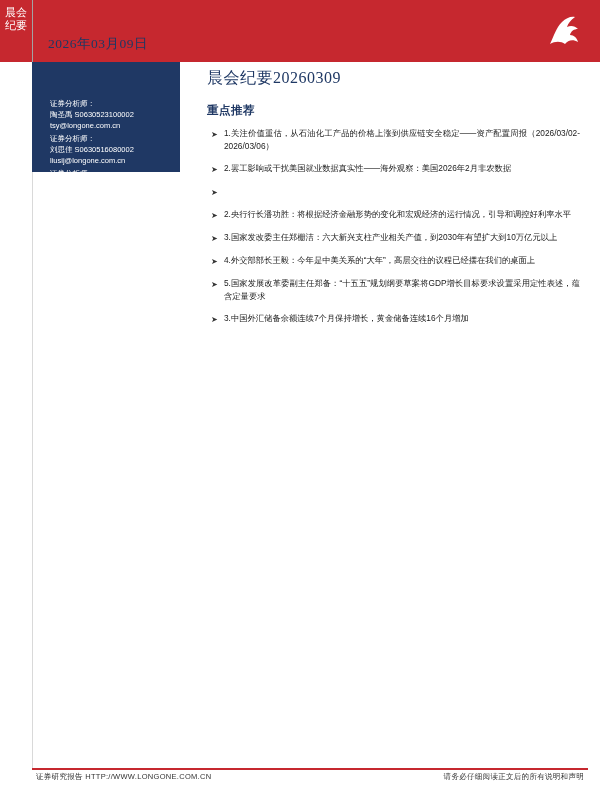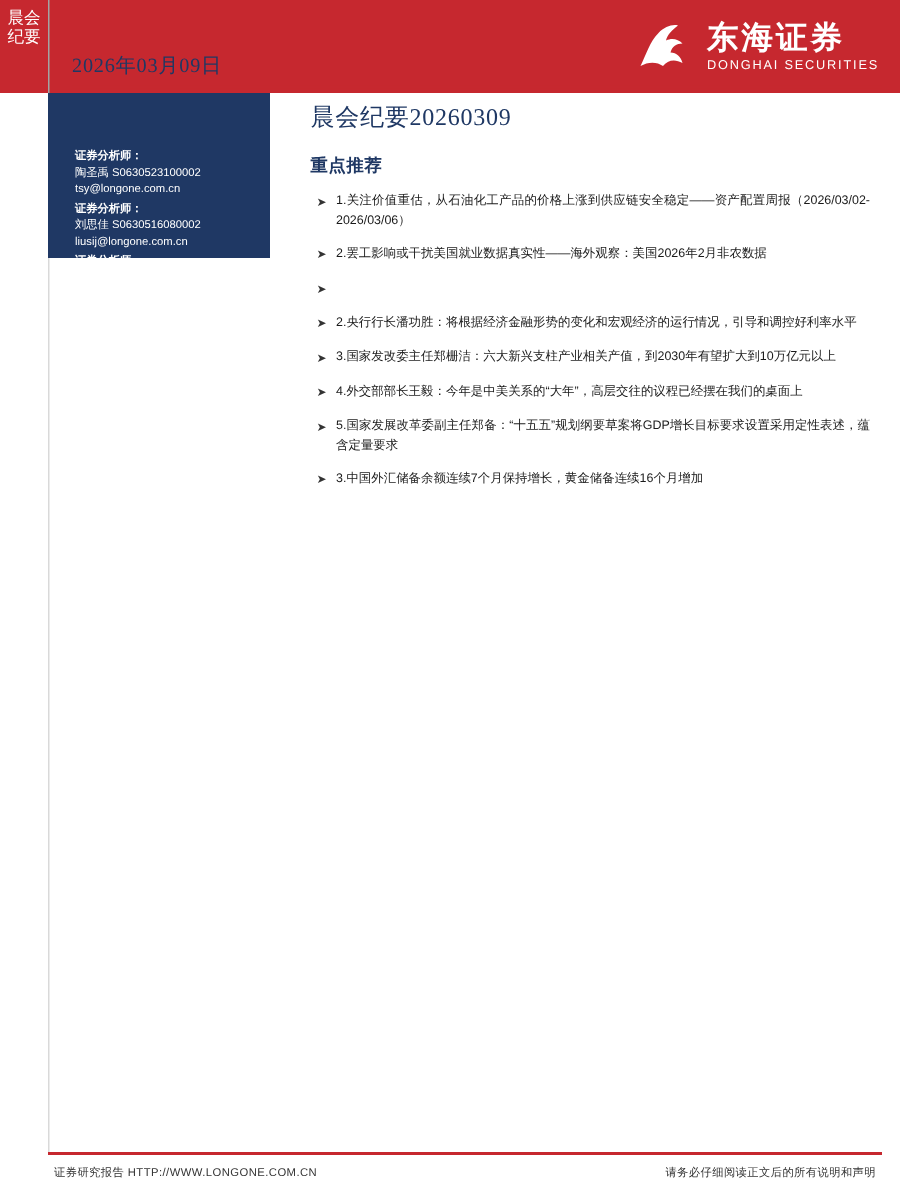--- a/index.html
+++ b/index.html
@@ -97,21 +97,20 @@
     width: 132px;
     color: #ffffff;
     font-size: 7.5px;
     line-height: 10.5px;
   }
   .an-group { margin-bottom: 2px; }
   .an-title {
     color: #ffffff;
     font-size: 7.5px;
     line-height: 11px;
-    font-weight: bold;
   }
   .an-line {
     color: #ffffff;
     font-size: 7.5px;
     line-height: 11px;
     white-space: nowrap;
   }
 
   
   .left-rule {
@@ -203,21 +202,21 @@
     height: 2px;
     background: #c6282f;
   }
   .footer {
     position: absolute;
     left: 32px;
     top: 772px;
     width: 556px;
     height: 20px;
     display: flex;
-    align-items: center;
+    align-items: flex-start;
     justify-content: space-between;
     padding: 0 4px;
     box-sizing: border-box;
   }
   .footer-left {
     font-size: 7.5px;
     color: #333333;
     letter-spacing: 0.3px;
   }
   .footer-right {
@@ -230,24 +229,20 @@
 <body>
 
 <div class="top-band"></div>
 
 <div class="logo-block">
   <div class="logo-mark">
     <svg viewBox="0 0 42 42" width="42" height="42" aria-hidden="true">
       <path d="M6 34 C10 26, 12 18, 18 12 C22 8, 27 6, 31 7 C27 10, 24 13, 23 17 C27 15, 31 16, 34 19 C30 19, 27 21, 26 25 C30 25, 33 28, 34 32 C29 29, 24 30, 21 34 C17 31, 11 31, 6 34 Z" fill="#ffffff"></path>
       <circle cx="28.5" cy="11.5" r="1.3" fill="#c6282f"></circle>
     </svg>
-  </div>
-  <div class="logo-text">
-    <div class="logo-cn">东海证券</div>
-    <div class="logo-en">DONGHAI SECURITIES</div>
   </div>
 </div>
 
 <div class="side-tab">
   <div class="side-tab-label">晨会纪要</div>
 </div>
 
 <div class="date-row">
   <span class="date-text">2026年03月09日</span>
 </div>

